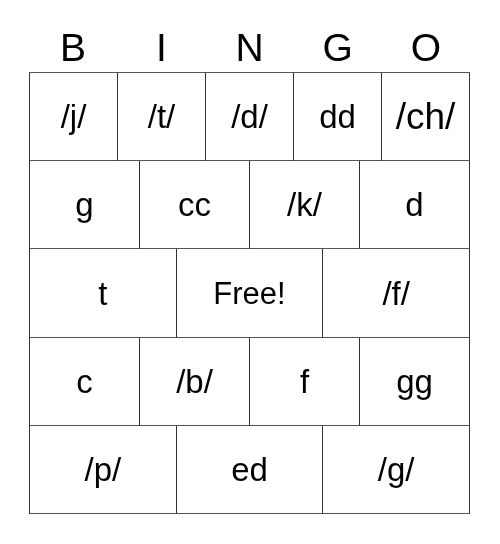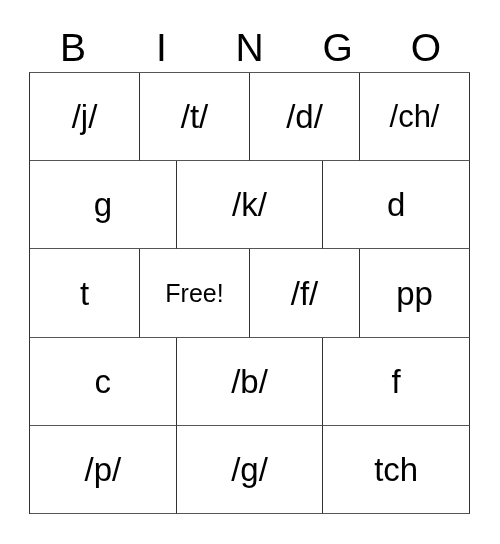--- a/index.html
+++ b/index.html
@@ -79,24 +79,24 @@
   .cell-text {
     font-size: 33px;
     line-height: 1;
     color: #000000;
     white-space: nowrap;
     text-align: center;
     padding: 0 2px;
   }
   
   .cell-text.wide {
-    font-size: 31px;
+    font-size: 37px;
   }
   .cell-text.free {
-    font-size: 25px;
+    font-size: 31px;
   }
 </style>
 </head>
 <body>
 
 <div class="card">
 
   <div class="header-row">
     <div class="header-cell">B</div>
     <div class="header-cell">I</div>
@@ -111,69 +111,75 @@
       <div class="cell">
           <span class="cell-text">/j/</span>
         </div>
       <div class="cell">
           <span class="cell-text">/t/</span>
         </div>
       <div class="cell">
           <span class="cell-text">/d/</span>
         </div>
       <div class="cell">
+          <span class="cell-text">dd</span>
+        </div>
+      <div class="cell">
           <span class="cell-text wide">/ch/</span>
         </div>
     </div>
 
     <div class="grid-row">
       <div class="cell">
           <span class="cell-text">g</span>
+        </div>
+      <div class="cell">
+          <span class="cell-text">cc</span>
         </div>
       <div class="cell">
           <span class="cell-text">/k/</span>
         </div>
       <div class="cell">
           <span class="cell-text">d</span>
         </div>
     </div>
 
     <div class="grid-row">
       <div class="cell">
           <span class="cell-text">t</span>
         </div>
       <div class="cell">
           <span class="cell-text free">Free!</span>
         </div>
       <div class="cell">
           <span class="cell-text">/f/</span>
         </div>
-      <div class="cell">
-          <span class="cell-text">pp</span>
-        </div>
     </div>
 
     <div class="grid-row">
       <div class="cell">
           <span class="cell-text">c</span>
         </div>
       <div class="cell">
           <span class="cell-text">/b/</span>
         </div>
       <div class="cell">
           <span class="cell-text">f</span>
         </div>
+      <div class="cell">
+          <span class="cell-text">gg</span>
+        </div>
     </div>
 
     <div class="grid-row">
       <div class="cell">
           <span class="cell-text">/p/</span>
         </div>
       <div class="cell">
-          <span class="cell-text">/g/</span>
+          <span class="cell-text">ed</span>
         </div>
       <div class="cell">
-          <span class="cell-text">tch</span>
+          <span class="cell-text">/g/</span>
         </div>
     </div>
 
   </div>
 </div>
 
 </body></html>

